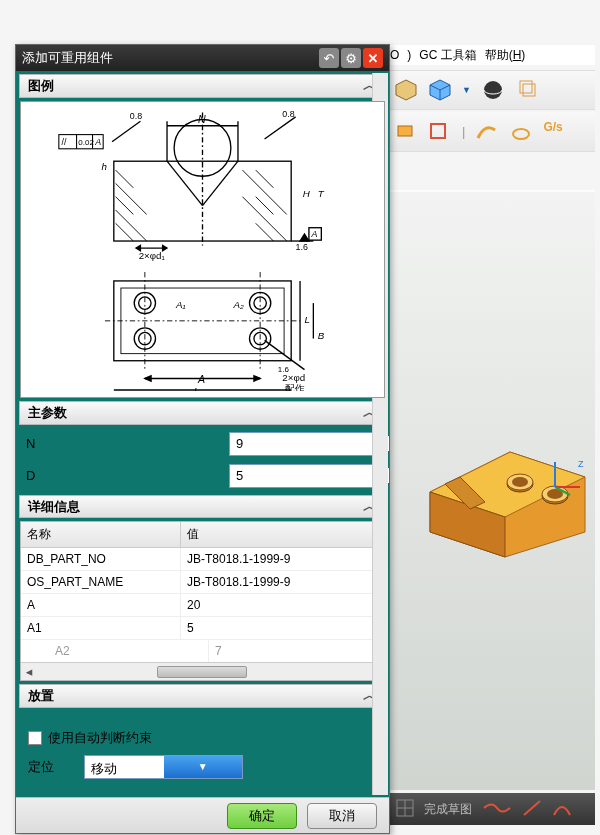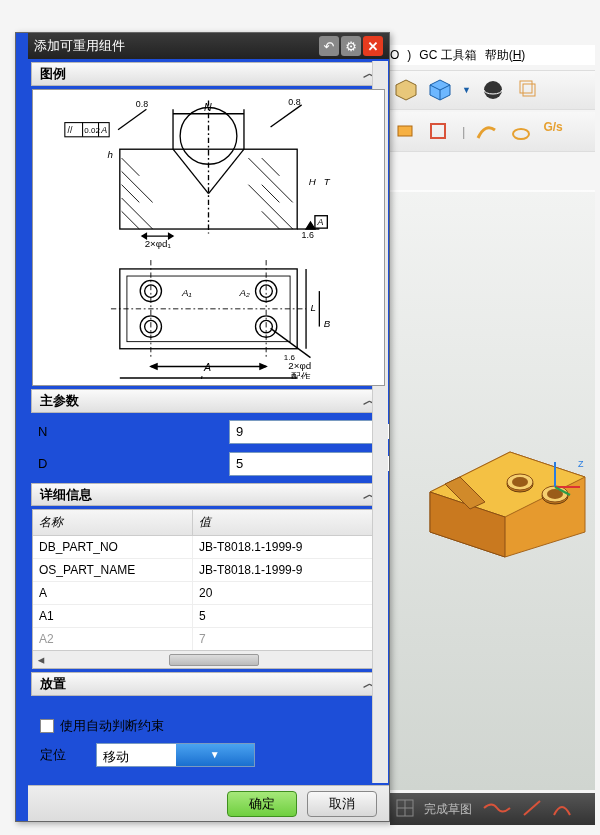--- a/index.html
+++ b/index.html
@@ -15,48 +15,48 @@
   .bg-tool2 { position: absolute; top: 112px; left: 390px; right: 5px; height: 40px; background: linear-gradient(#f8f8f8,#e8e8e8); display: flex; align-items: center; gap: 10px; padding: 0 4px; border-bottom: 1px solid #ddd;}
   .ticon { width: 24px; height: 24px; display: inline-block; }
   
   
   .viewport { position: absolute; top: 192px; left: 390px; right: 5px; bottom: 45px; background: linear-gradient(#f2f3f2, #d0d5d0); overflow: hidden; }
   
   
   .bg-status { position: absolute; bottom: 10px; left: 390px; right: 5px; height: 32px; background: linear-gradient(#555,#333); display: flex; align-items: center; gap: 10px; padding: 0 6px; color: #bbb; font-size: 12px; }
   
   
-  .dialog { position: absolute; top: 32px; left: 15px; width: 375px; height: 790px; background: #1d4ed8; border: 1px solid #666; box-shadow: 2px 2px 6px rgba(0,0,0,0.3); display: flex; flex-direction: column; padding-left: 12px; }
+  .dialog { position: absolute; top: 44px; left: 15px; width: 375px; height: 790px; background: #0f766e; border: 1px solid #666; box-shadow: 2px 2px 6px rgba(0,0,0,0.3); display: flex; flex-direction: column; }
   .dlg-title { height: 26px; background: linear-gradient(#3a3a3a,#222); color: #fff; display: flex; align-items: center; padding: 0 6px; font-size: 13px; }
   .dlg-title .spacer { flex: 1; }
   .dlg-tbtn { width: 20px; height: 20px; margin-left: 2px; display: flex; align-items: center; justify-content: center; border-radius: 3px; }
   .dlg-tbtn.reset { background: #888; color:#fff;}
   .dlg-tbtn.gear { background: #888; color:#fff;}
   .dlg-tbtn.close { background: #e63b1f; color: #fff; font-weight: bold; }
   
   .dlg-body { flex: 1; overflow: hidden; display: flex; flex-direction: column; padding: 2px; }
   
   .sect-head { height: 26px; background: linear-gradient(#fafafa,#e0e0e0); border: 1px solid #b8b8b8; display: flex; align-items: center; padding: 0 8px; font-weight: bold; font-size: 13px; margin: 1px; }
   .sect-head .chev { margin-left: auto; color: #555; font-size: 14px; }
   
   .legend-img { margin: 2px; border: 1px solid #999; background: #fff; height: 330px; padding: 6px; position: relative; overflow: hidden; }
   
   .params { padding: 6px 8px; display: grid; grid-template-columns: 1fr 150px; row-gap: 8px; align-items: center; }
   .param-field { height: 24px; border: 1px solid #7a9bc0; background: #fff; display: flex; align-items: center; }
   .param-field input { flex: 1; border: none; padding: 0 6px; font-size: 13px; outline: none; }
   
   .details { margin: 2px; border: 1px solid #b8b8b8; background: #fff; height: 160px; display: flex; flex-direction: column; }
   .dhead { display: flex; background: linear-gradient(#f6f6f6,#e4e4e4); font-size: 12px; }
-  .dhead .dc { padding: 4px 6px; border-right: 1px solid #ccc; border-bottom: 1px solid #ccc; font-style: italic; }
+  .dhead .dc { padding: 4px 6px; border-right: 1px solid #ccc; border-bottom: 1px solid #ccc; }
   .drows { flex: 1; overflow: hidden; }
   .drow { display: flex; font-size: 12px; border-bottom: 1px solid #eee; }
   .drow .dc { padding: 4px 6px; border-right: 1px solid #eee; overflow: hidden; white-space: nowrap; text-overflow: ellipsis; }
   .dc.c1 { width: 160px; }
   .dc.c2 { flex: 1; }
-  .drow:last-child { color: #999; }
+  .drow:last-child { color: #999; margin-left: 28px; }
   .dscroll { height: 18px; background: #eee; display:flex; align-items:center; border-top: 1px solid #ccc;}
   .dscroll .thumb { width: 90px; height: 12px; background: linear-gradient(#ddd,#bbb); border: 1px solid #999; border-radius: 2px; margin-left: 120px;}
   .dscroll .arr { width: 16px; text-align:center; color:#555;}
   
   .placement { padding: 8px 10px; }
   .chk { display: flex; align-items: center; gap: 6px; margin-bottom: 8px; font-size: 13px; margin-top: 12px; }
   .chkbox { width: 14px; height: 14px; border: 1px solid #888; background: #fff; }
   .pos-row { display: flex; align-items: center; gap: 30px; }
   .pos-row .sel { width: 159px; height: 24px; border: 1px solid #7a9bc0; background: #fff; display: flex; align-items: flex-end; }
   .pos-row .sel span { flex: 1; padding: 0 6px; }

